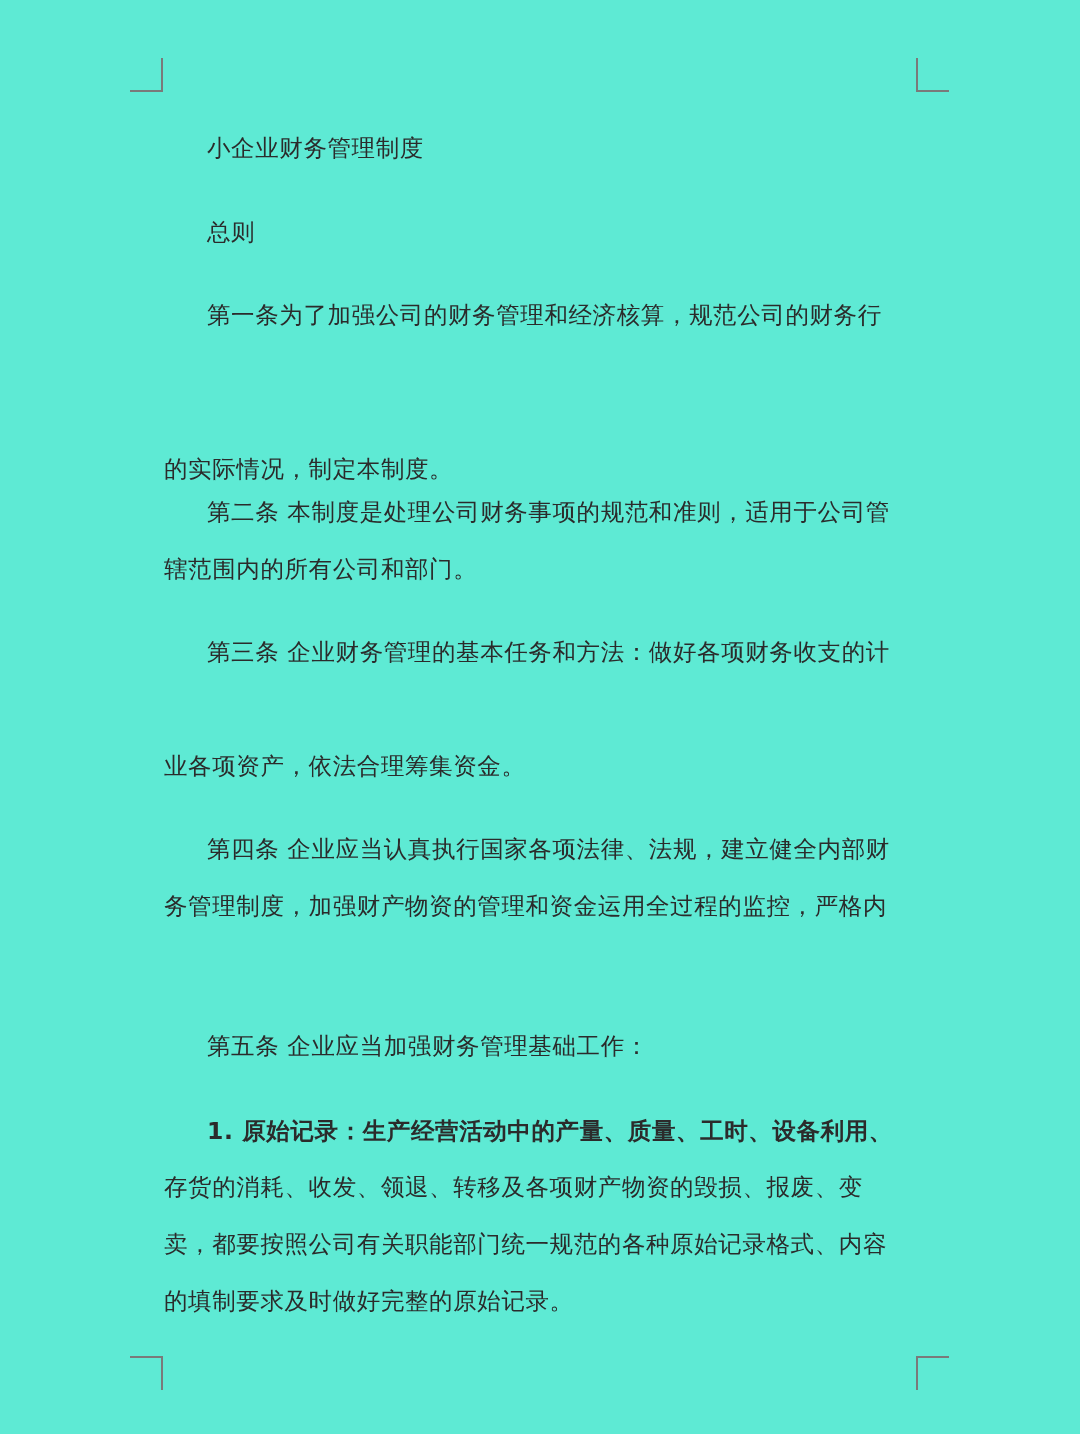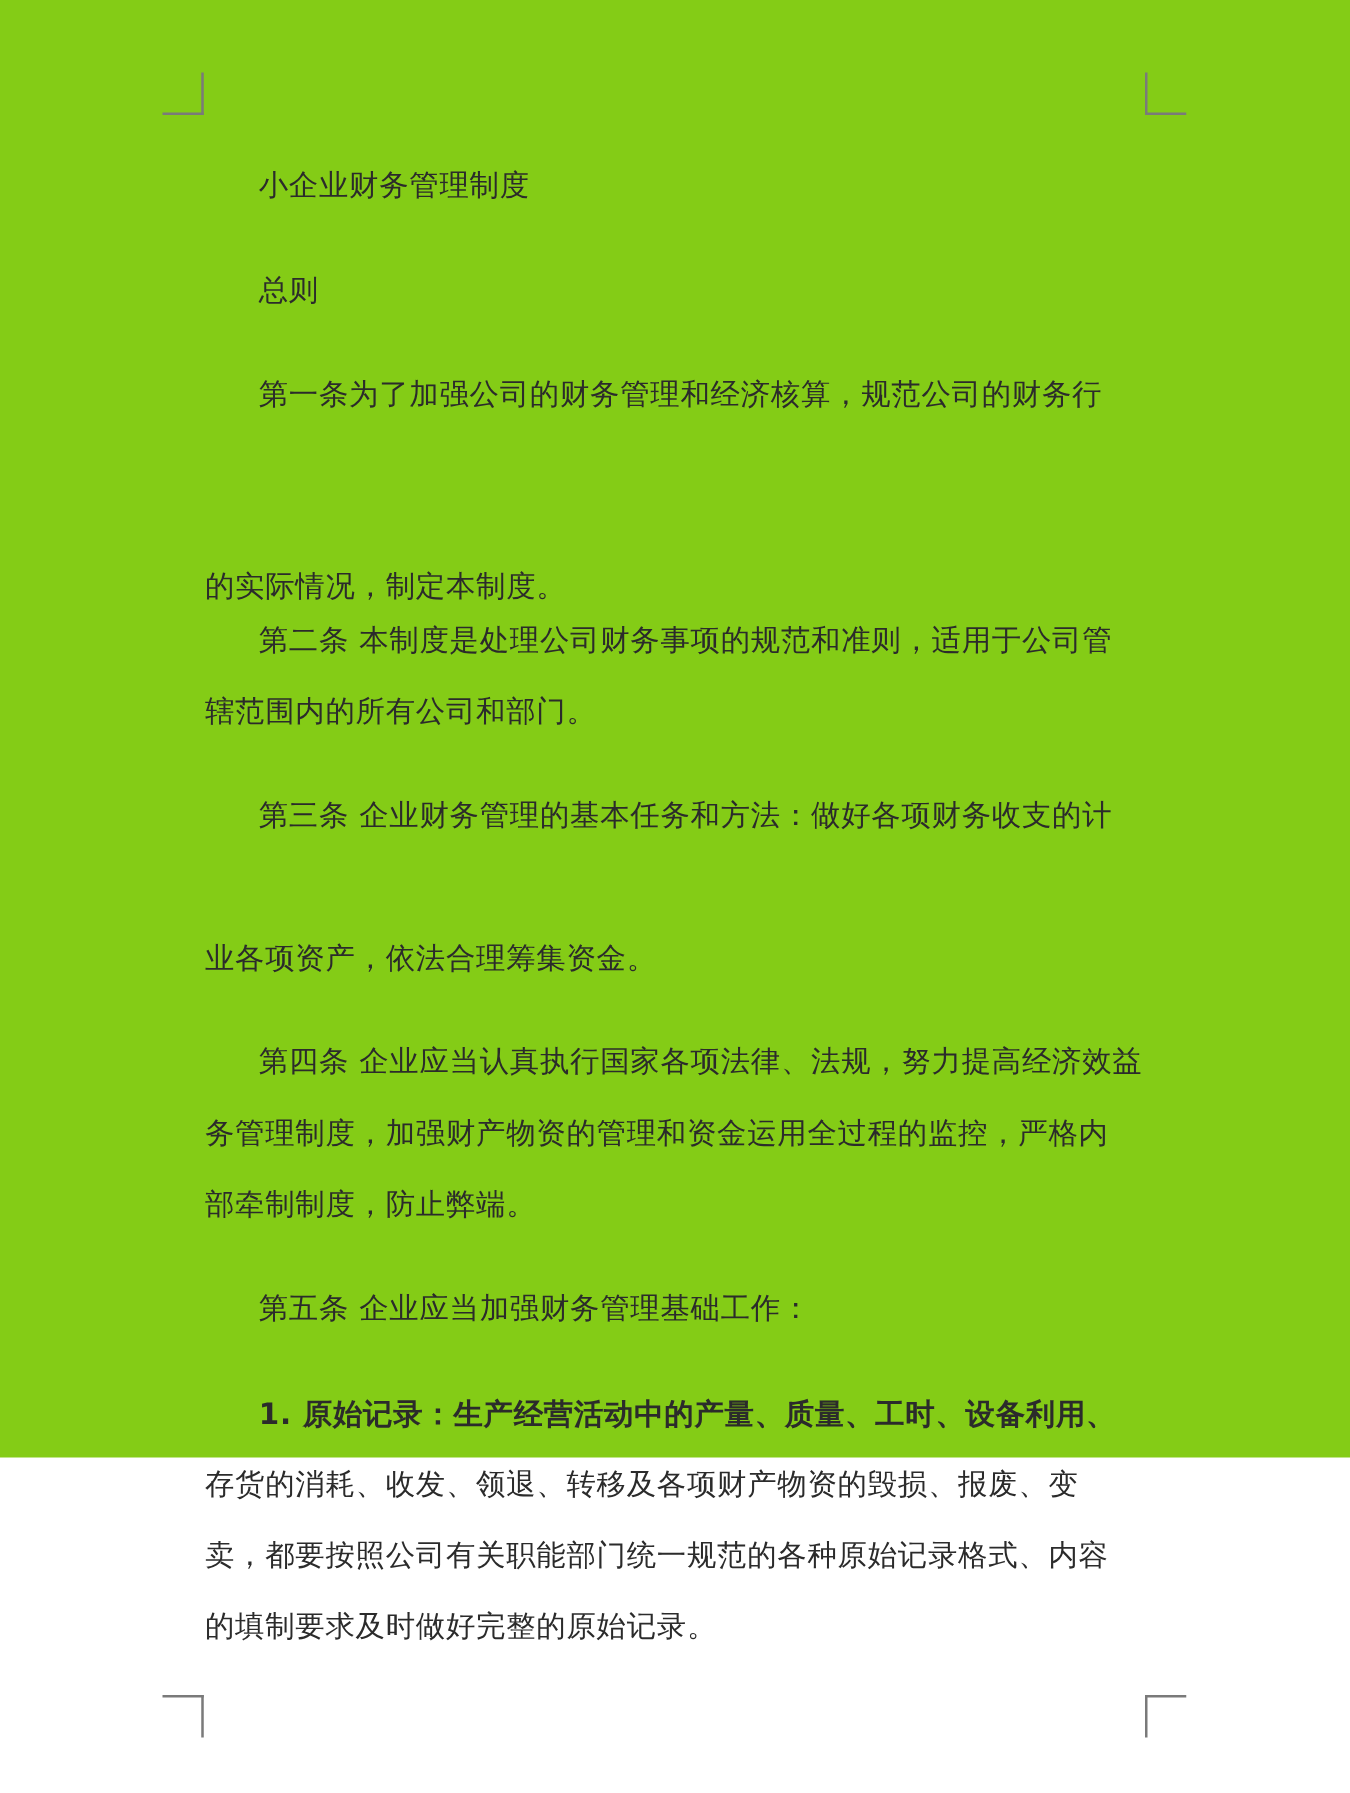--- a/index.html
+++ b/index.html
@@ -12,22 +12,22 @@
       height: 1434px;
       position: relative;
       overflow: hidden;
       font-family: "DejaVu Sans", "Liberation Sans", sans-serif;
       color: #2b2b2b;
     }
     .page {
       position: absolute;
       left: 0; top: 0;
       width: 1080px;
-      height: 1166px;
-      background: #84cc16;
+      height: 1434px;
+      background: #5eead4;
     }
     .corner {
       position: absolute;
       width: 33px;
       height: 34px;
       box-sizing: border-box;
       border-color: #7a7a7a;
       border-style: solid;
       border-width: 0;
     }
@@ -63,23 +63,22 @@
 
   <div class="line indent" style="top:300px;">第一条为了加强公司的财务管理和经济核算，规范公司的财务行</div>
   <div class="line" style="top:414px;margin-top:40px;">的实际情况，制定本制度。</div>
 
   <div class="line indent" style="top:497px;">第二条  本制度是处理公司财务事项的规范和准则，适用于公司管</div>
   <div class="line" style="top:554px;">辖范围内的所有公司和部门。</div>
 
   <div class="line indent" style="top:637px;">第三条  企业财务管理的基本任务和方法：做好各项财务收支的计</div>
   <div class="line" style="top:751px;">业各项资产，依法合理筹集资金。</div>
 
-  <div class="line indent" style="top:834px;">第四条  企业应当认真执行国家各项法律、法规，努力提高经济效益</div>
+  <div class="line indent" style="top:834px;">第四条  企业应当认真执行国家各项法律、法规，建立健全内部财</div>
   <div class="line" style="top:891px;">务管理制度，加强财产物资的管理和资金运用全过程的监控，严格内</div>
-  <div class="line" style="top:948px;">部牵制制度，防止弊端。</div>
 
   <div class="line indent" style="top:1031px;">第五条  企业应当加强财务管理基础工作：</div>
 
   <div class="line indent" style="top:1116px;font-weight:bold;">1. 原始记录：生产经营活动中的产量、质量、工时、设备利用、</div>
   <div class="line" style="top:1172px;">存货的消耗、收发、领退、转移及各项财产物资的毁损、报废、变</div>
   <div class="line" style="top:1229px;">卖，都要按照公司有关职能部门统一规范的各种原始记录格式、内容</div>
   <div class="line" style="top:1286px;">的填制要求及时做好完整的原始记录。</div>
 
 </div>
 

